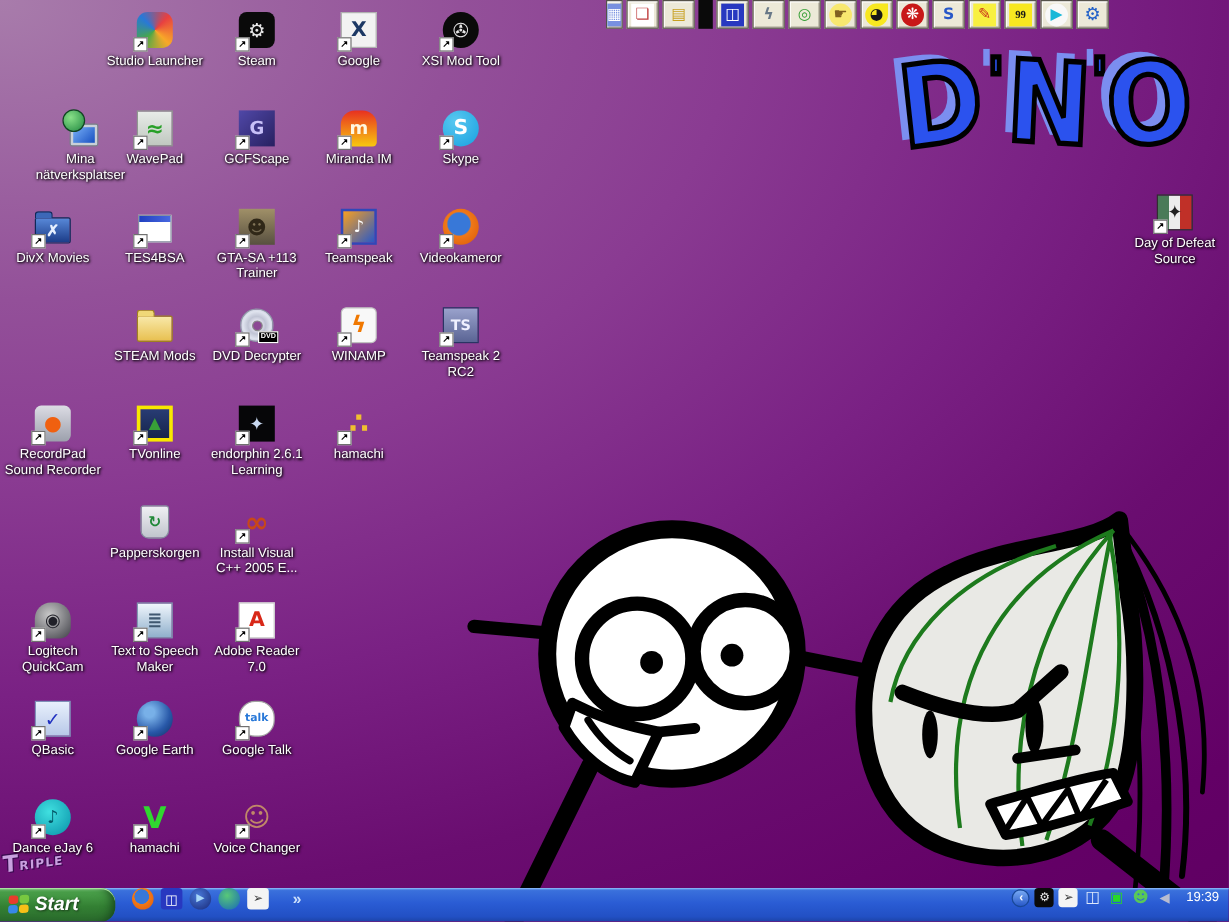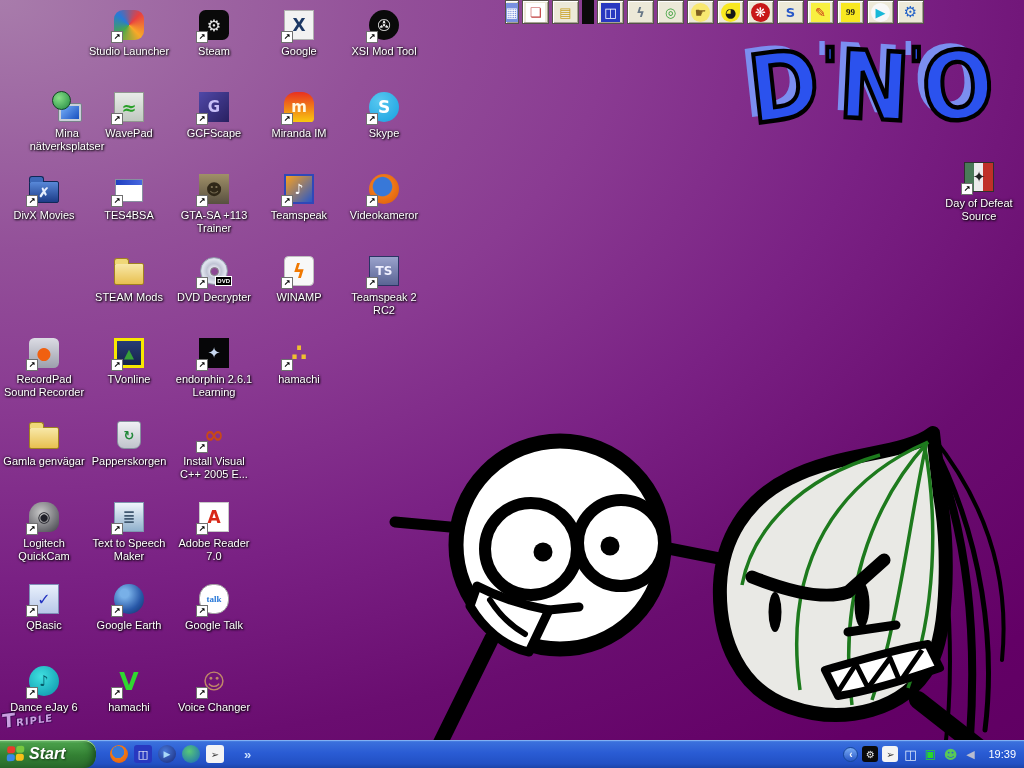--- a/index.html
+++ b/index.html
@@ -93,21 +93,21 @@
   .tb-btn.partial{width:14px;overflow:hidden;}
   .tb-sep{width:12px;height:24px;background:#0a0a0a;}
   .chip{display:flex;align-items:center;justify-content:center;font-weight:bold;
     font-family:"DejaVu Sans", sans-serif;box-sizing:border-box;}
   .tb-btn .chip{width:19px;height:19px;font-size:13px;line-height:1;}
   
   #taskbar{
     position:absolute;left:0;top:740px;width:1024px;height:28px;
     background:linear-gradient(180deg,#5a92e8 0%,#3a70dc 8%,#2a5cd4 45%,#2250c4 85%,#1c44a8 100%);
     box-shadow:inset 0 1px 0 #7fb0f4;
-    display:flex;align-items:center;
+    display:flex;align-items:flex-start;
   }
   #start-button{
     height:28px;min-width:96px;box-sizing:border-box;border:none;
     border-radius:0 12px 12px 0;
     background:linear-gradient(180deg,#7cc47c 0%,#4aa04a 12%,#338033 55%,#2a6a2c 100%);
     box-shadow:inset 0 1px 0 #a8e0a0, inset -7px 0 9px -5px #14401a;
     display:flex;align-items:center;gap:5px;padding:0 14px 0 7px;cursor:pointer;
   }
   #start-button .start-text{
     color:#fff;font-style:italic;font-weight:bold;font-size:16px;
@@ -345,26 +345,20 @@
       </div>
       <div class="desk-label">endorphin 2.6.1 Learning</div>
     </div>
     <div class="desk-icon" style="left: 257px; top: 336px;">
       <div class="icon-box">
         <span class="mini-tile" style="background: transparent; color: rgb(240, 192, 48); font-size: 24px;">∴</span>
         <span class="shortcut-arrow">↗</span>
       </div>
       <div class="desk-label">hamachi</div>
     </div>
-    <div class="desk-icon" style="left: 2px; top: 418px;">
-      <div class="icon-box">
-        <span class="mini-folder"></span>
-      </div>
-      <div class="desk-label">Gamla genvägar</div>
-    </div>
     <div class="desk-icon" style="left: 87px; top: 418px;">
       <div class="icon-box">
         <span class="mini-bin">↻</span>
       </div>
       <div class="desk-label">Papperskorgen</div>
     </div>
     <div class="desk-icon" style="left: 172px; top: 418px;">
       <div class="icon-box">
         <span class="mini-tile" style="background: transparent; color: rgb(200, 72, 24); font-size: 24px;">∞</span>
         <span class="shortcut-arrow">↗</span>
@@ -401,21 +395,21 @@
     </div>
     <div class="desk-icon" style="left: 87px; top: 582px;">
       <div class="icon-box">
         <span class="mini-tile" style="background: radial-gradient(circle at 35% 32%, rgb(120, 176, 232) 15%, rgb(40, 88, 168) 60%, rgb(16, 44, 96)); border-radius: 50%;"></span>
         <span class="shortcut-arrow">↗</span>
       </div>
       <div class="desk-label">Google Earth</div>
     </div>
     <div class="desk-icon" style="left: 172px; top: 582px;">
       <div class="icon-box">
-        <span class="mini-tile" style="background: rgb(255, 255, 255); border: 1px solid rgb(160, 160, 160); border-radius: 45%; color: rgb(40, 120, 216); font-size: 9px; font-family: Liberation Serif, serif;">talk</span>
+        <span class="mini-tile" style="background: rgb(255, 255, 255); border: 1px solid rgb(160, 160, 160); border-radius: 45%; color: rgb(40, 120, 216); font-size: 9px;">talk</span>
         <span class="shortcut-arrow">↗</span>
       </div>
       <div class="desk-label">Google Talk</div>
     </div>
     <div class="desk-icon" style="left: 2px; top: 664px;">
       <div class="icon-box">
         <span class="mini-tile" style="background: radial-gradient(circle at 40% 35%, rgb(64, 224, 224), rgb(8, 144, 168)); border-radius: 50%; color: rgb(4, 88, 104); font-size: 15px;">♪</span>
         <span class="shortcut-arrow">↗</span>
       </div>
       <div class="desk-label">Dance eJay 6</div>

